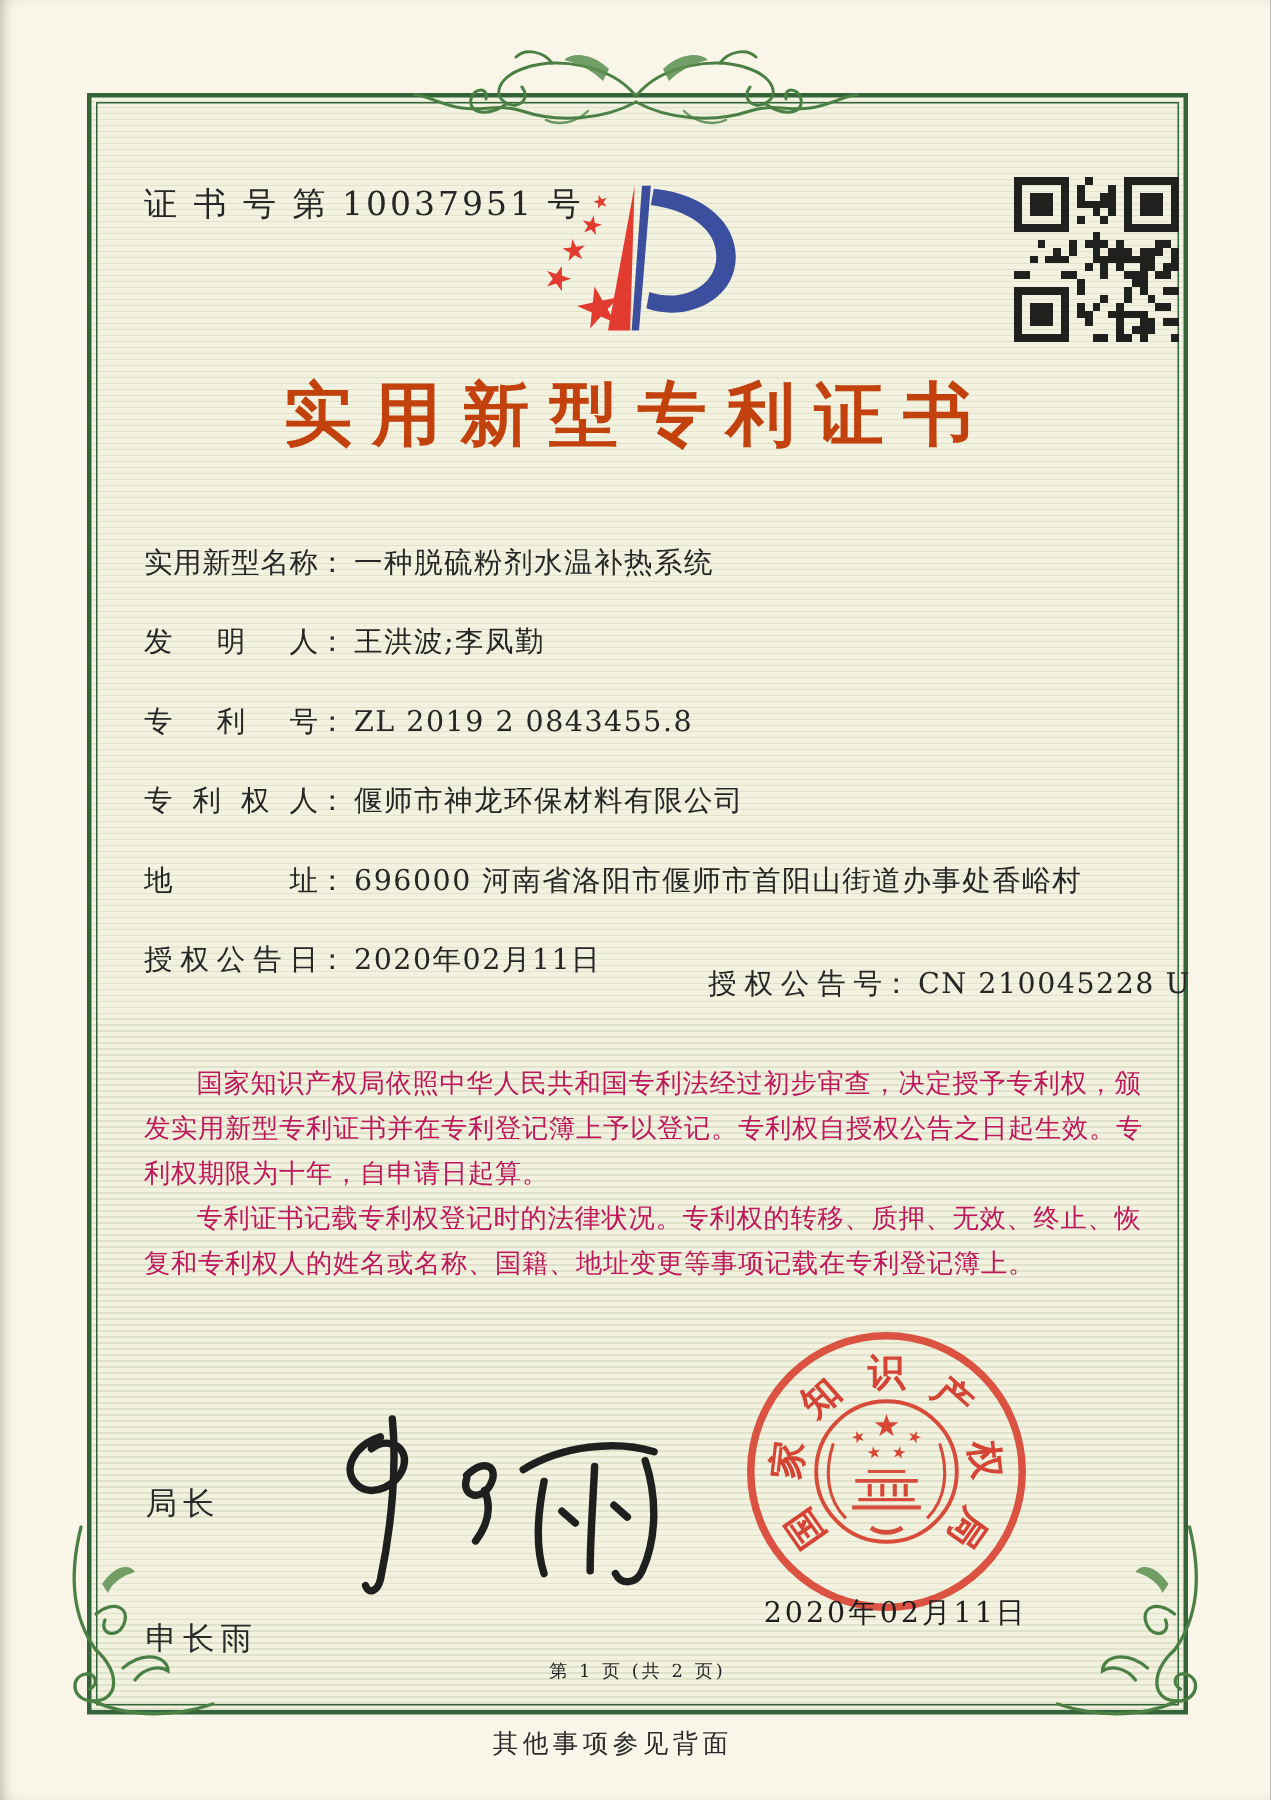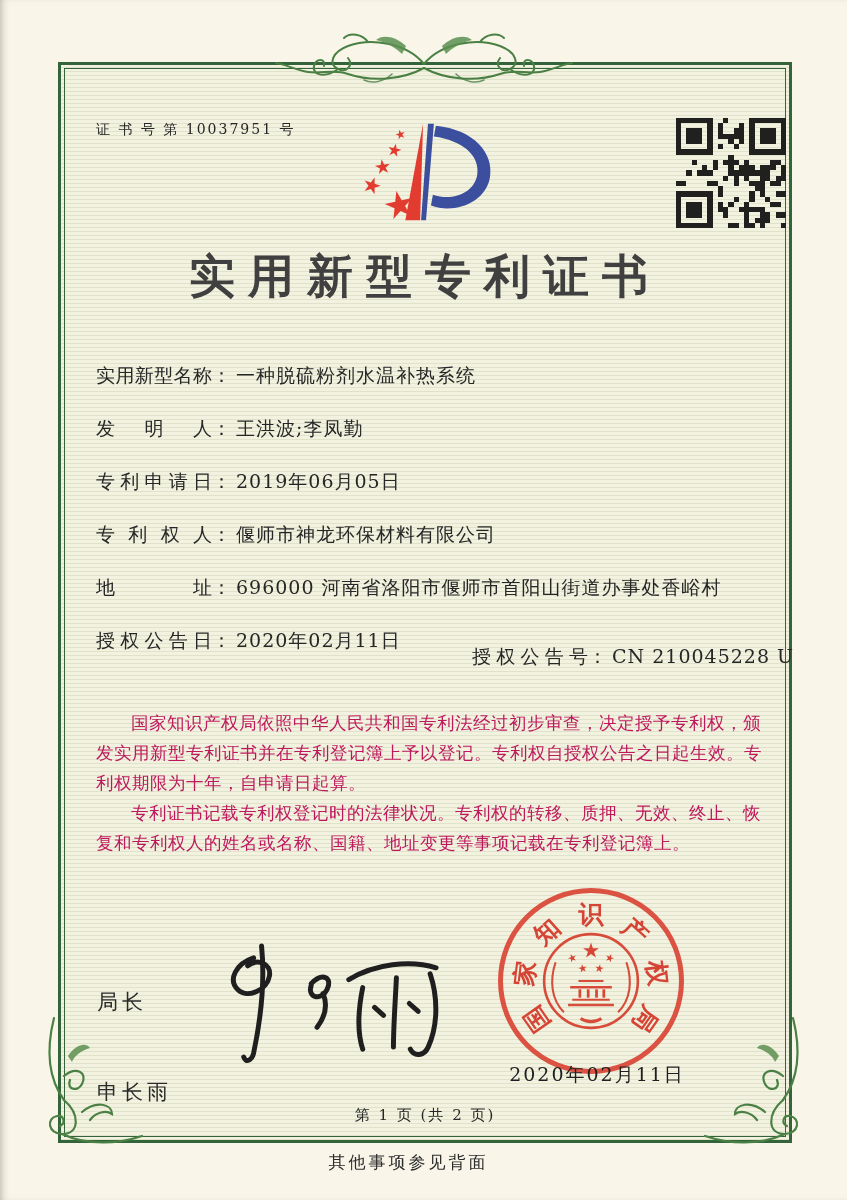--- a/index.html
+++ b/index.html
@@ -13,31 +13,31 @@
   
   .frame{
     position:absolute;left:58px;top:62px;width:734px;height:1081px;
     border:3px solid #34653a;box-sizing:border-box;
     background:repeating-linear-gradient(0deg, rgba(139,170,112,.20) 0 1px, rgba(0,0,0,0) 1px 4px),#f3f1df;
   }
   .frame-inner{position:absolute;inset:3px;border:1px solid #34653a;}
   .orn{position:absolute;pointer-events:none;}
   .orn svg{display:block;width:100%;height:100%;}
 
-  .cert-number{position:absolute;left:96px;top:121px;font-size:14px;letter-spacing:2px;}
+  .cert-number{position:absolute;left:96px;top:121px;font-size:22px;letter-spacing:2px;}
 
   .logo{position:absolute;left:337px;top:110px;width:180px;height:128px;}
   .logo svg{width:100%;height:100%;display:block;}
 
   .qr{position:absolute;left:676px;top:118px;width:110px;height:110px;}
   .qr svg{width:100%;height:100%;display:block;fill:#20201e;shape-rendering:crispEdges;}
 
   .title{
     position:absolute;left:58px;top:246px;width:734px;text-align:center;
-    font-size:46px;font-weight:bold;letter-spacing:13px;color:#404040;
+    font-size:46px;font-weight:bold;letter-spacing:13px;color:#c2410c;
   }
 
   .fields{position:absolute;left:96px;top:362px;width:680px;font-size:19px;}
   .frow{position:relative;height:53px;line-height:27px;white-space:nowrap;}
   .flabel{display:inline-block;width:116px;text-align:justify;text-align-last:justify;vertical-align:top;}
   .fvalue{margin-left:5px;letter-spacing:1px;}
   .fgroup2{position:absolute;left:376px;top:16px;}
 
   .paras{position:absolute;left:96px;top:708px;width:678px;}
   .paras p{margin:0;text-indent:2em;font-size:17.5px;line-height:30px;letter-spacing:.5px;color:#be185d;}
@@ -58,21 +58,21 @@
     position:absolute;left:50%;top:50%;width:28px;height:28px;margin:-14px;
     display:flex;align-items:center;justify-content:center;
     font-size:25px;font-weight:bold;color:rgba(211,52,38,.95);transform-origin:center;
   }
   .seal-emblem{position:absolute;left:50%;top:50%;width:100px;height:100px;margin:-50px 0 0 -50px;}
   .seal-emblem svg{width:100%;height:100%;display:block;}
 
   .seal-date{position:absolute;left:504px;top:1062px;width:186px;text-align:center;
     font-size:19px;letter-spacing:2px;color:#1e1e1e;}
 
-  .page-number{position:absolute;left:58px;top:1106px;width:734px;text-align:center;font-size:15px;letter-spacing:2px;}
+  .page-number{position:absolute;left:58px;top:1106px;width:734px;text-align:center;font-size:12px;letter-spacing:2px;}
   .back-note{position:absolute;left:0;top:1151px;width:817px;text-align:center;font-size:17px;letter-spacing:3px;color:#2b2b2b;}
 </style>
 </head>
 <body>
 
 <div class="page">
 
   <div class="frame">
     <div class="frame-inner"></div>
   </div>
@@ -260,21 +260,21 @@
   <div class="title">实用新型专利证书</div>
 
   <div class="fields">
     <div class="frow">
       <span class="flabel">实用新型名称</span><span>：</span><span class="fvalue">一种脱硫粉剂水温补热系统</span>
     </div>
     <div class="frow">
       <span class="flabel">发明人</span><span>：</span><span class="fvalue">王洪波;李凤勤</span>
     </div>
     <div class="frow">
-      <span class="flabel">专利申请日</span><span>：</span><span class="fvalue">2019年06月05日</span>
+      <span class="flabel">专利号</span><span>：</span><span class="fvalue">ZL 2019 2 0843455.8</span>
     </div>
     <div class="frow">
       <span class="flabel">专利权人</span><span>：</span><span class="fvalue">偃师市神龙环保材料有限公司</span>
     </div>
     <div class="frow">
       <span class="flabel">地址</span><span>：</span><span class="fvalue">696000 河南省洛阳市偃师市首阳山街道办事处香峪村</span>
     </div>
     <div class="frow">
       <span class="flabel">授权公告日</span><span>：</span><span class="fvalue">2020年02月11日</span>
       <span class="fgroup2">

